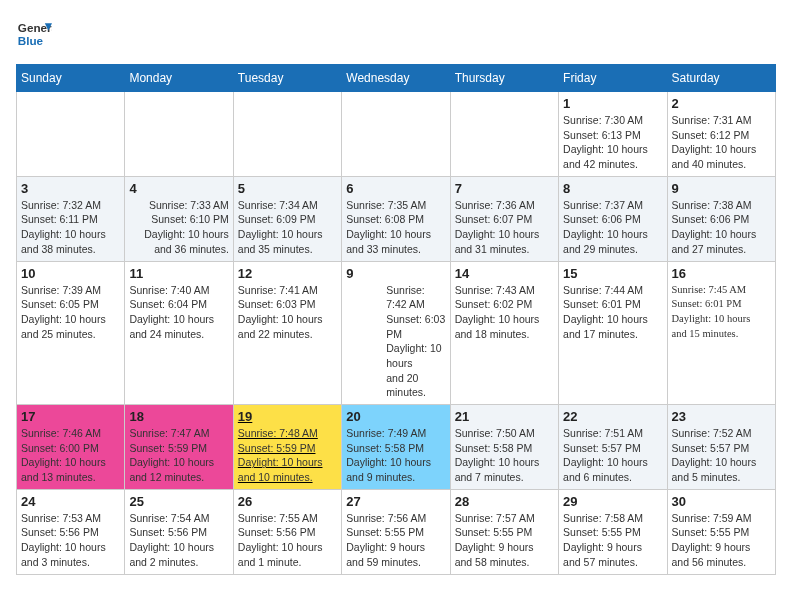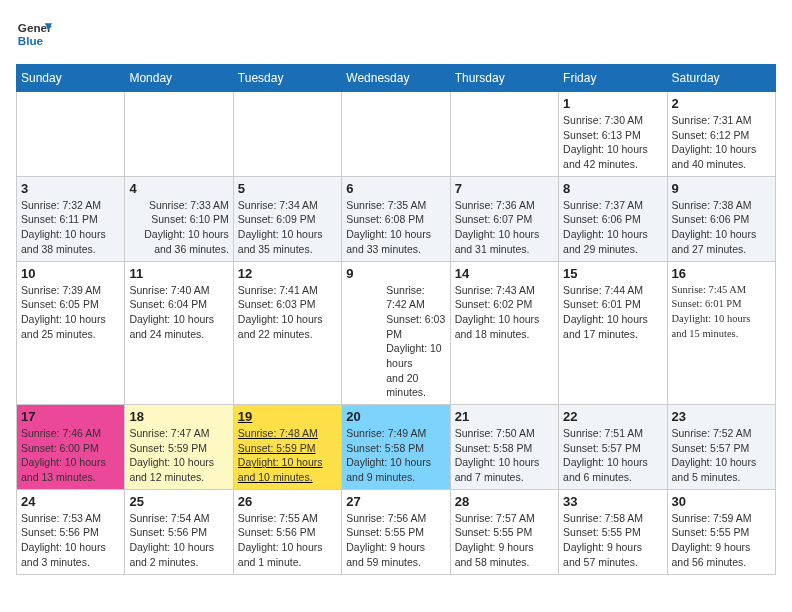--- a/index.html
+++ b/index.html
@@ -229,21 +229,21 @@
         </td>
       </tr>
       <tr>
         <td style="background: #ec4899;">
           <div class="day-number">17</div>
           <div class="day-info" style="white-space: pre-line;">Sunrise: 7:46 AM
 Sunset: 6:00 PM
 Daylight: 10 hours
 and 13 minutes.</div>
         </td>
-        <td style="background: #fef9c3;">
+        <td style="background: #ec4899;">
           <div class="day-number">18</div>
           <div class="day-info" style="white-space: pre-line;">Sunrise: 7:47 AM
 Sunset: 5:59 PM
 Daylight: 10 hours
 and 12 minutes.</div>
         </td>
         <td style="background: #fde047; text-decoration: underline;">
           <div class="day-number">19</div>
           <div class="day-info" style="white-space: pre-line;">Sunrise: 7:48 AM
 Sunset: 5:59 PM
@@ -309,21 +309,21 @@
 and 59 minutes.</div>
         </td>
         <td>
           <div class="day-number">28</div>
           <div class="day-info" style="white-space: pre-line;">Sunrise: 7:57 AM
 Sunset: 5:55 PM
 Daylight: 9 hours
 and 58 minutes.</div>
         </td>
         <td>
-          <div class="day-number">33</div>
+          <div class="day-number">29</div>
           <div class="day-info" style="white-space: pre-line;">Sunrise: 7:58 AM
 Sunset: 5:55 PM
 Daylight: 9 hours
 and 57 minutes.</div>
         </td>
         <td>
           <div class="day-number">30</div>
           <div class="day-info" style="white-space: pre-line;">Sunrise: 7:59 AM
 Sunset: 5:55 PM
 Daylight: 9 hours

